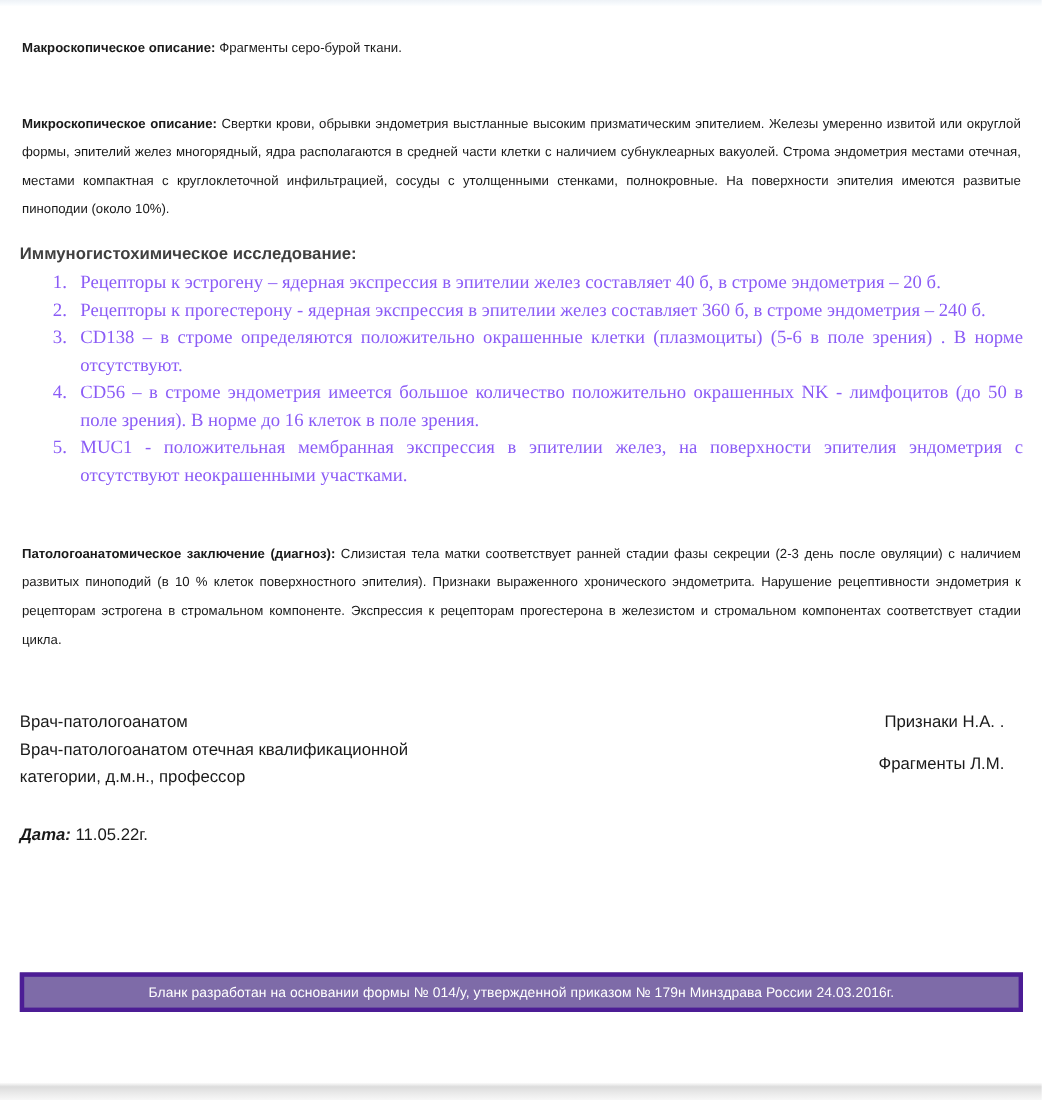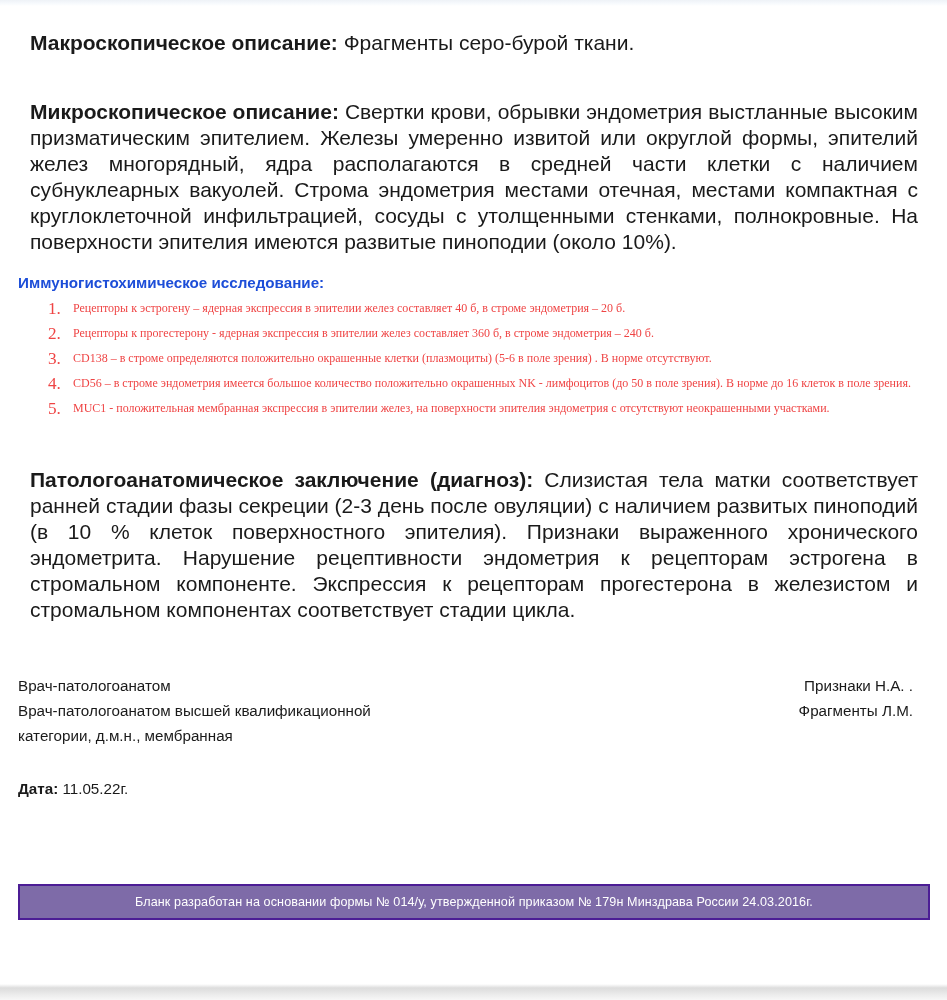--- a/index.html
+++ b/index.html
@@ -46,55 +46,55 @@
   .content {
     position: absolute;
     left: 18px;
     right: 17px;
     top: 22px;
   }
 
   
   .para {
     font-family: "Liberation Sans", sans-serif;
-    font-size: 21px;
+    font-size: 12px;
     line-height: 26px;
     text-align: justify;
     color: #1a1a1a;
-    margin: 12px;
+    margin: 2px;
   }
   .para .lbl {
     font-weight: bold;
   }
 
   .macro-block { margin-top: 8px; }
   .micro-block { margin-top: 43px; }
 
   
   .ihc-header {
     font-family: "Liberation Sans", sans-serif;
     font-weight: bold;
     font-size: 15.2px;
     line-height: 22px;
     margin-top: 17px;
-    color: #1d4ed8;
+    color: #404040;
   }
 
   ol.ihc-list {
     margin: 2px 0 0 0;
     padding: 0 0 0 30px;
     list-style: none;
     counter-reset: ihc;
   }
   ol.ihc-list > li {
     font-family: "Liberation Serif", serif;
-    font-size: 12px;
+    font-size: 17px;
     line-height: 25px;
     text-align: justify;
-    color: #ef4444;
+    color: #8b5cf6;
     position: relative;
     padding-left: 25px;
     counter-increment: ihc;
   }
   ol.ihc-list > li::before {
     content: counter(ihc) ".";
     position: absolute;
     left: 0;
     top: 0;
     width: 20px;
@@ -111,21 +111,21 @@
   }
 
   
   .sig-block {
     margin-top: 50px;
     position: relative;
   }
   .sig-row {
     display: flex;
     justify-content: space-between;
-    align-items: flex-start;
+    align-items: center;
     font-family: "Liberation Sans", sans-serif;
     font-size: 15.2px;
     line-height: 25px;
     color: #1a1a1a;
   }
   .sig-left {
     max-width: 620px;
   }
   .sig-right {
     text-align: right;
@@ -134,32 +134,32 @@
   }
   .sig-line2 { display: block; }
 
   .date-line {
     margin-top: 30px;
     font-family: "Liberation Sans", sans-serif;
     font-size: 15.2px;
     line-height: 22px;
     color: #1a1a1a;
   }
-  .date-line .lbl { font-weight: bold; }
+  .date-line .lbl { font-weight: bold; font-style: italic; }
 
   
   .footer-banner {
     position: absolute;
     left: 18px;
     top: 884px;
     width: 912px;
     height: 36px;
     box-sizing: border-box;
     background: #7e6ba8;
-    border: 2px solid #4c1d95;
+    border: 4px solid #4c1d95;
     display: flex;
     align-items: center;
     justify-content: center;
   }
   .footer-banner .footer-text {
     font-family: "Liberation Sans", sans-serif;
     font-size: 12.6px;
     color: #ffffff;
     letter-spacing: 0.1px;
     text-align: center;
@@ -190,22 +190,22 @@
 
     <p class="para diag-block"><span class="lbl">Патологоанатомическое заключение (диагноз):</span><span> Слизистая тела матки соответствует ранней  стадии фазы секреции (2-3 день после овуляции) с наличием развитых  пиноподий (в 10 % клеток поверхностного эпителия). Признаки выраженного хронического эндометрита.   Нарушение рецептивности эндометрия к рецепторам  эстрогена в стромальном компоненте.  Экспрессия к рецепторам прогестерона в железистом и стромальном компонентах соответствует стадии цикла.</span></p>
 
     <div class="sig-block">
       <div class="sig-row">
         <div class="sig-left">Врач-патологоанатом</div>
         <div class="sig-right">Признаки Н.А. .</div>
       </div>
       <div class="sig-row">
         <div class="sig-left">
-          <span class="sig-line2">Врач-патологоанатом высшей квалификационной</span>
-          <span class="sig-line2">категории, д.м.н., мембранная</span>
+          <span class="sig-line2">Врач-патологоанатом отечная квалификационной</span>
+          <span class="sig-line2">категории, д.м.н., профессор</span>
         </div>
         <div class="sig-right">Фрагменты Л.М.</div>
       </div>
 
       <div class="date-line"><span class="lbl">Дата:</span><span> 11.05.22г.</span></div>
     </div>
 
   </div>
 
   <div class="footer-banner">

